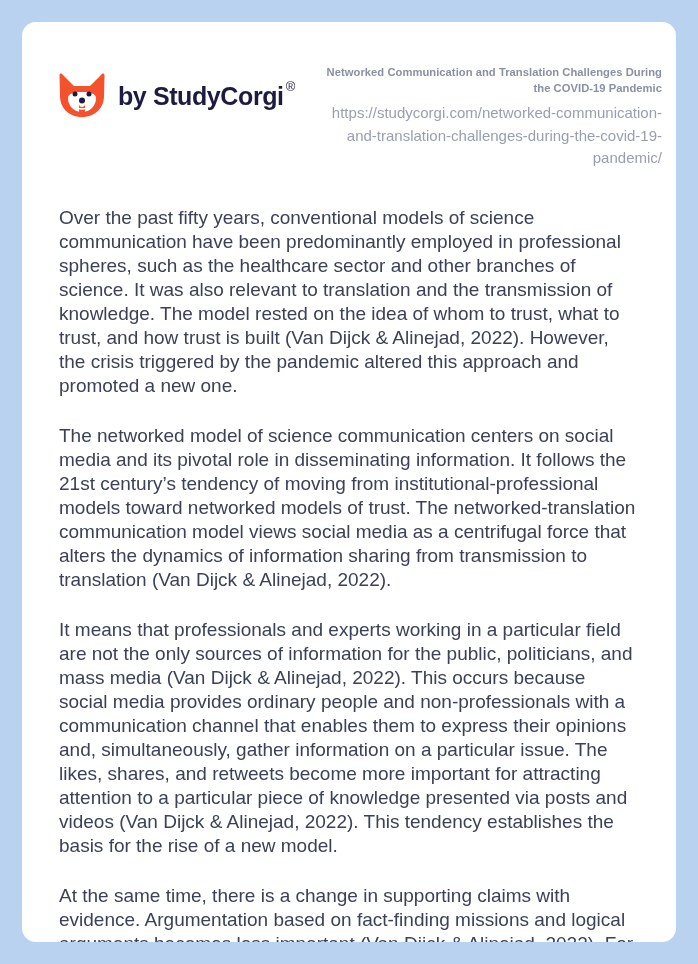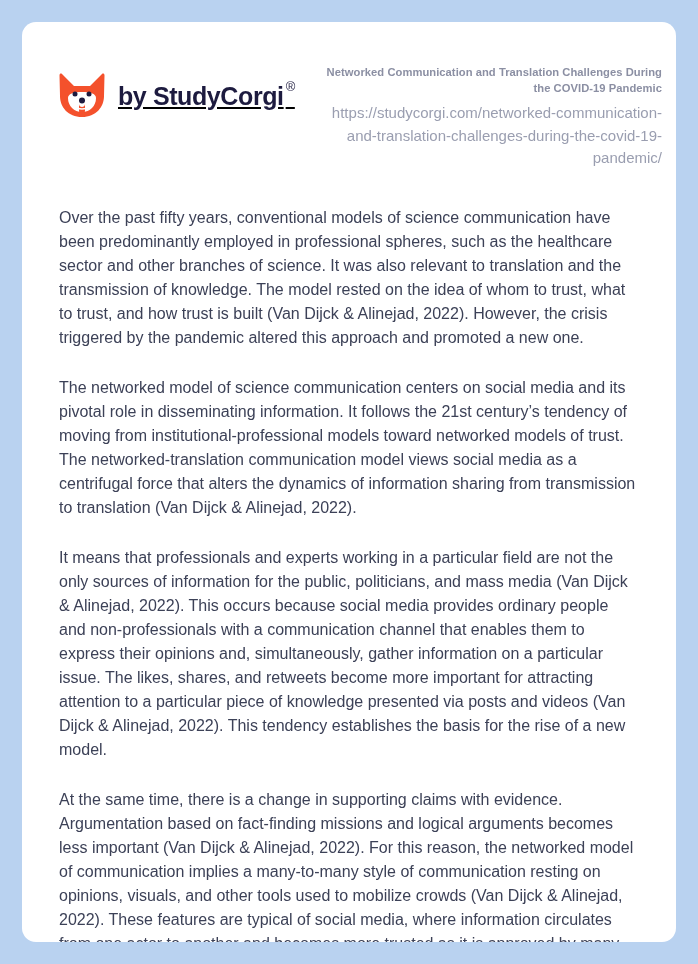--- a/index.html
+++ b/index.html
@@ -39,21 +39,20 @@
     justify-content: space-between;
     padding: 40px 14px 0 35px;
     box-sizing: border-box;
   }
 
   .brand {
     display: flex;
     align-items: center;
     gap: 11px;
     padding-top: 10px;
-    text-decoration: underline;
   }
 
   .brand-logo {
     width: 50px;
     height: 48px;
     flex: 0 0 auto;
     display: block;
   }
 
   .brand-text {
@@ -97,21 +96,21 @@
     word-break: break-word;
   }
 
   
   .doc-body {
     padding: 36px 37px 0 37px;
     box-sizing: border-box;
   }
 
   .doc-paragraph {
-    font-size: 16px;
+    font-size: 19px;
     line-height: 24px;
     color: #3c4157;
     margin: 0 0 26px 0;
     text-align: left;
   }
   .doc-paragraph:last-child {
     margin-bottom: 0;
   }
 </style>
 </head>

